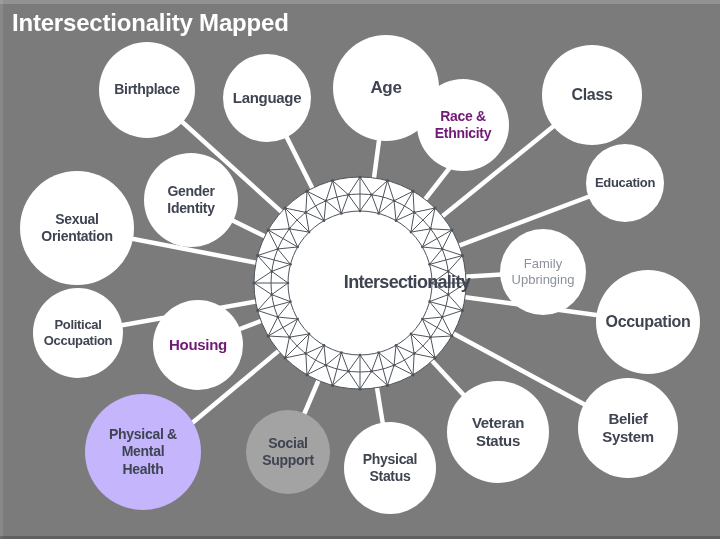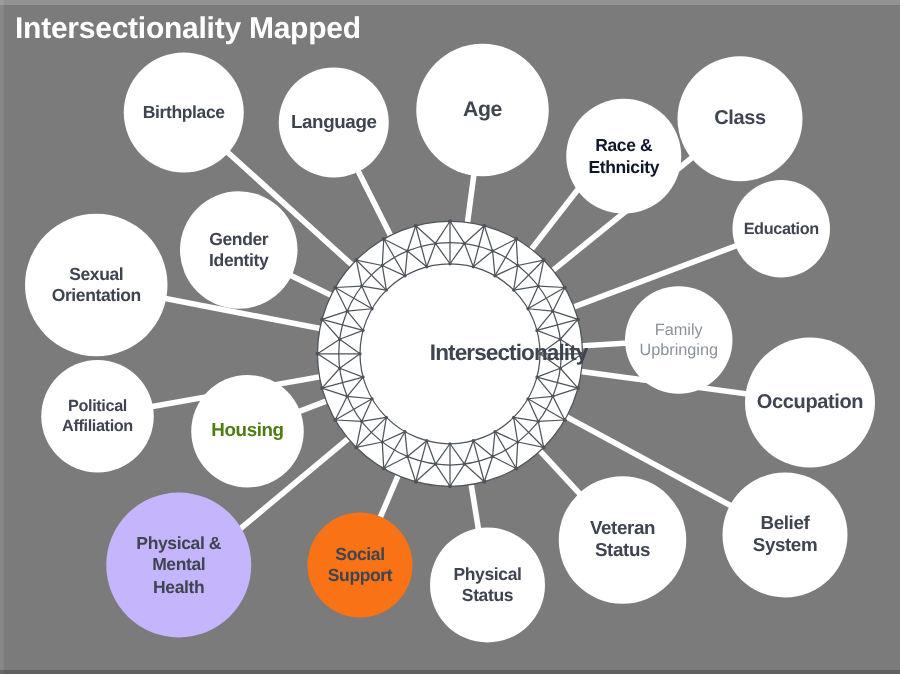--- a/index.html
+++ b/index.html
@@ -250,41 +250,41 @@
         <circle cx="462.3881375866412" cy="255.5651812191328" r="1.6" fill="#4e545b" stroke="none"></circle>
         <circle cx="448.2385926622691" cy="271.3831688924154" r="1.3" fill="#4e545b" stroke="none"></circle>
         <circle cx="429.5466594928129" cy="264.3650287526185" r="1.3" fill="#4e545b" stroke="none"></circle>
       </g>
     </svg>
   <div class="title" style="color: rgb(255, 255, 255);">Intersectionality Mapped</div>
   <div id="nodes-layer">
       <div class="node" style="left: 99px; top: 42px; height: 96px; width: 96px; background: rgb(255, 255, 255); font-size: 14px; color: rgb(62, 68, 80); justify-content: center;"><span>Birthplace</span></div>
       <div class="node" style="left: 223px; top: 54px; height: 88px; width: 88px; background: rgb(255, 255, 255); font-size: 15px; color: rgb(62, 68, 80);"><span>Language</span></div>
       <div class="node" style="left: 333px; top: 35px; height: 106px; width: 106px; background: rgb(255, 255, 255); font-size: 17px; color: rgb(62, 68, 80);"><span>Age</span></div>
-      <div class="node" style="left: 453px; top: 79px; height: 92px; width: 92px; background: rgb(255, 255, 255); font-size: 14px; color: #0f172a;"><span>Race &amp;
+      <div class="node" style="left: 417px; top: 79px; height: 92px; width: 92px; background: rgb(255, 255, 255); font-size: 14px; color: #701a75;"><span>Race &amp;
 Ethnicity</span></div>
       <div class="node" style="left: 542px; top: 45px; height: 100px; width: 100px; background: rgb(255, 255, 255); font-size: 16px; color: rgb(62, 68, 80);"><span>Class</span></div>
       <div class="node" style="left: 586px; top: 144px; height: 78px; width: 78px; background: rgb(255, 255, 255); font-size: 13px; color: rgb(62, 68, 80);"><span>Education</span></div>
       <div class="node muted" style="left: 500px; top: 229px; height: 86px; width: 86px; background: rgb(255, 255, 255); font-size: 13px; color: rgb(139, 146, 155);"><span>Family
 Upbringing</span></div>
       <div class="node" style="left: 596px; top: 270px; height: 104px; width: 104px; background: rgb(255, 255, 255); font-size: 16px; color: rgb(62, 68, 80);"><span>Occupation</span></div>
       <div class="node" style="left: 578px; top: 378px; height: 100px; width: 100px; background: rgb(255, 255, 255); font-size: 15px; color: rgb(62, 68, 80);"><span>Belief
 System</span></div>
       <div class="node" style="left: 447px; top: 381px; height: 102px; width: 102px; background: rgb(255, 255, 255); font-size: 15px; color: rgb(62, 68, 80);"><span>Veteran
 Status</span></div>
       <div class="node" style="left: 344px; top: 422px; height: 92px; width: 92px; background: rgb(255, 255, 255); font-size: 14px; color: rgb(62, 68, 80);"><span>Physical
 Status</span></div>
-      <div class="node" style="left: 246px; top: 410px; height: 84px; width: 84px; background: #f97316; font-size: 14px; color: rgb(62, 68, 80);"><span>Social
+      <div class="node" style="left: 246px; top: 410px; height: 84px; width: 84px; background: #a3a3a3; font-size: 14px; color: rgb(62, 68, 80);"><span>Social
 Support</span></div>
       <div class="node" style="left: 85px; top: 394px; height: 116px; width: 116px; background: #c4b5fd; font-size: 14px; color: rgb(62, 68, 80);"><span>Physical &amp;
 Mental
 Health</span></div>
-      <div class="node" style="left: 153px; top: 300px; height: 90px; width: 90px; background: rgb(255, 255, 255); font-size: 15px; color: #4d7c0f;"><span>Housing</span></div>
+      <div class="node" style="left: 153px; top: 300px; height: 90px; width: 90px; background: rgb(255, 255, 255); font-size: 15px; color: #701a75;"><span>Housing</span></div>
       <div class="node" style="left: 33px; top: 288px; height: 90px; width: 90px; background: rgb(255, 255, 255); font-size: 13px; color: rgb(62, 68, 80);"><span>Political
-Affiliation</span></div>
+Occupation</span></div>
       <div class="node" style="left: 20px; top: 171px; height: 114px; width: 114px; background: rgb(255, 255, 255); font-size: 14px; color: rgb(62, 68, 80);"><span>Sexual
 Orientation</span></div>
       <div class="node" style="left: 144px; top: 153px; height: 94px; width: 94px; background: rgb(255, 255, 255); font-size: 14px; color: rgb(62, 68, 80);"><span>Gender
 Identity</span></div>
     </div>
   <div class="hub-label" id="hub-label" style="color: rgb(62, 68, 80);">Intersectionality</div>
   <div class="edge-top"></div>
   <div class="edge-left"></div>
   <div class="edge-bottom"></div>
 </div>

